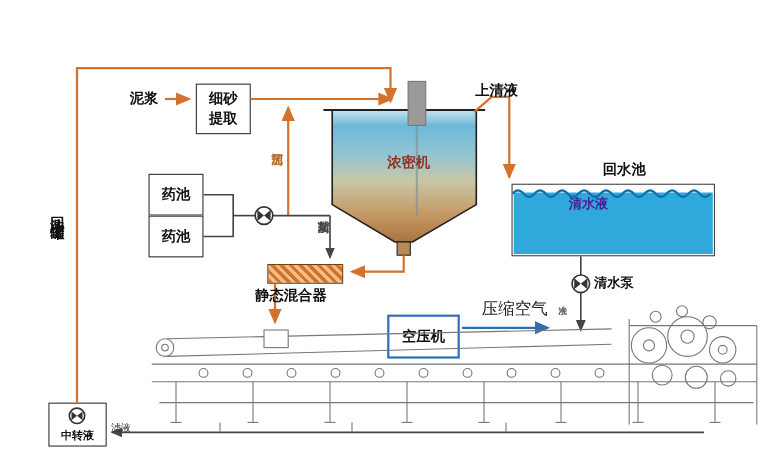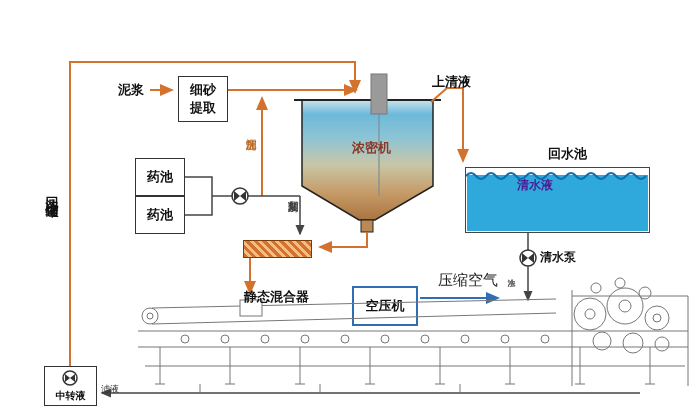--- a/index.html
+++ b/index.html
@@ -190,18 +190,18 @@
 
   <div class="abs lbl" style="left:118px;top:82px;">泥浆</div>
   <div class="abs lbl" id="thickener-label">浓密机</div>
   <div class="abs lbl" style="left:432px;top:74px;">上清液</div>
   <div class="abs lbl" style="left:548px;top:146px;">回水池</div>
   <div class="abs lbl" id="clearwater-label">清水液</div>
   <div class="abs lbl" id="pump-label">清水泵</div>
   <div class="abs lbl vert" id="flush-label">冲洗水</div>
   <div class="abs lbl vert" id="dosing-sed">加药沉淀</div>
   <div class="abs lbl vert" id="dosing-floc">加药絮凝</div>
-  <div class="abs lbl" style="left:244px;top:261px;margin-top:28px;">静态混合器</div>
+  <div class="abs lbl" style="left:232px;top:261px;">静态混合器</div>
   <div class="abs small" id="compair-label">压缩空气</div>
   <div class="abs lbl vert" id="return-conc">回浓缩罐</div>
   <div class="abs lbl" id="filtrate-label">滤液</div>
 
 </div>
 
 </body></html>

